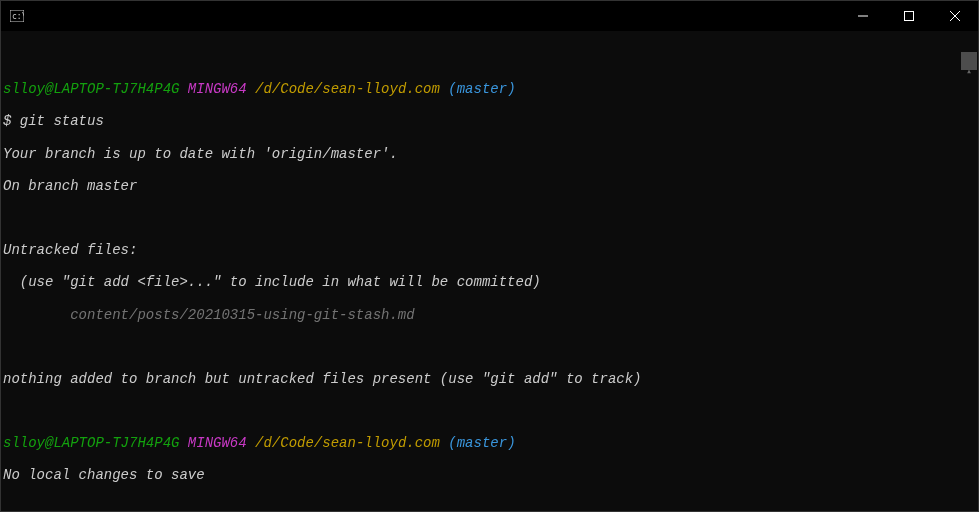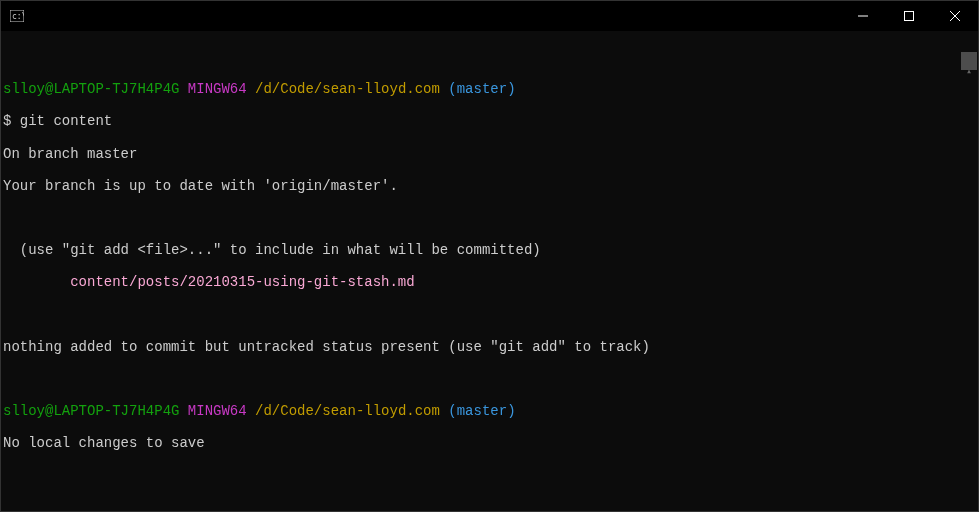--- a/index.html
+++ b/index.html
@@ -77,23 +77,23 @@
     display: flex;
     align-items: center;
     justify-content: center;
     color: #666;
     font-size: 10px;
   }
   .green { color: #13a10e; }
   .magenta { color: #c839c5; }
   .yellow { color: #c19c00; }
   .cyan { color: #3a96dd; }
-  .red { color: #f9a8d4; }
+  .red { color: #737373; }
   .white { color: #cccccc; }
-  .line { min-height: 16px; }
+  .line { min-height: 16px; font-style: italic; }
 </style>
 </head>
 <body>
 
 <div class="titlebar">
   <div class="titlebar-left">
     <span class="titlebar-icon">
       <svg width="14" height="12" viewBox="0 0 14 12">
         <rect x="0" y="0" width="14" height="12" fill="none" stroke="#ccc" stroke-width="1"></rect>
         <text x="2" y="9" font-size="8" fill="#ccc" font-family="monospace">c:\</text>
@@ -116,28 +116,29 @@
           <line x1="0" y1="0" x2="10" y2="10" stroke="#fff" stroke-width="1"></line>
           <line x1="10" y1="0" x2="0" y2="10" stroke="#fff" stroke-width="1"></line>
         </svg>
     </div>
   </div>
 </div>
 
 <div class="terminal">
 <div class="line"> </div>
 <div class="line"><span class="green">slloy@LAPTOP-TJ7H4P4G</span> <span class="magenta">MINGW64</span> <span class="yellow">/d/Code/sean-lloyd.com</span> <span class="cyan">(</span><span class="cyan">master</span><span class="cyan">)</span></div>
-<div class="line"><span class="white">$</span> <span class="white">git content</span></div>
+<div class="line"><span class="white">$</span> <span class="white">git status</span></div>
+<div class="line white">Your branch is up to date with 'origin/master'.</div>
 <div class="line white">On branch master</div>
-<div class="line white">Your branch is up to date with 'origin/master'.</div>
 <div class="line"></div>
+<div class="line white">Untracked files:</div>
 <div class="line white">  (use "git add &lt;file&gt;..." to include in what will be committed)</div>
 <div class="line red">        content/posts/20210315-using-git-stash.md</div>
 <div class="line"></div>
-<div class="line white">nothing added to commit but untracked status present (use "git add" to track)</div>
+<div class="line white">nothing added to branch but untracked files present (use "git add" to track)</div>
 <div class="line"> </div>
 <div class="line"><span class="green">slloy@LAPTOP-TJ7H4P4G</span> <span class="magenta">MINGW64</span> <span class="yellow">/d/Code/sean-lloyd.com</span> <span class="cyan">(</span><span class="cyan">master</span><span class="cyan">)</span></div>
 <div class="line white">No local changes to save</div>
 
 
 
 
   <div class="scrollbar">
     <div class="scroll-arrow">▴</div>
     <div class="scroll-thumb"></div>

